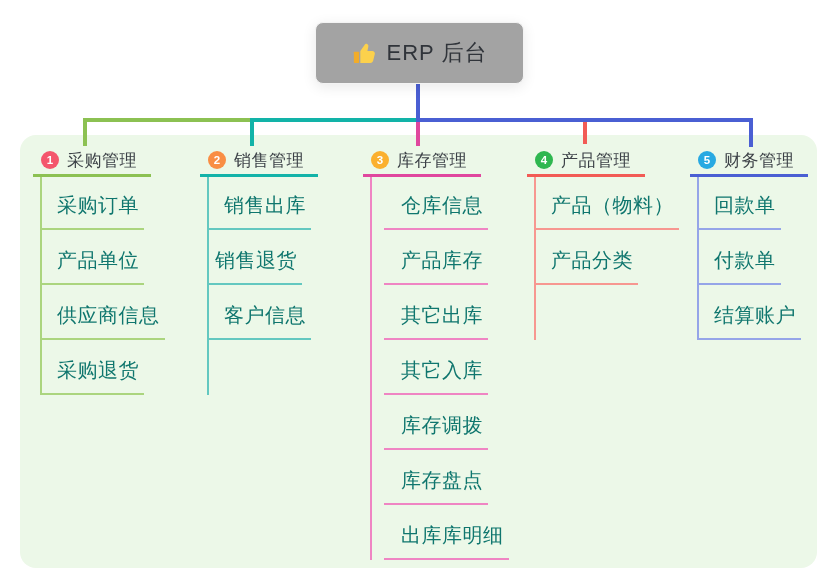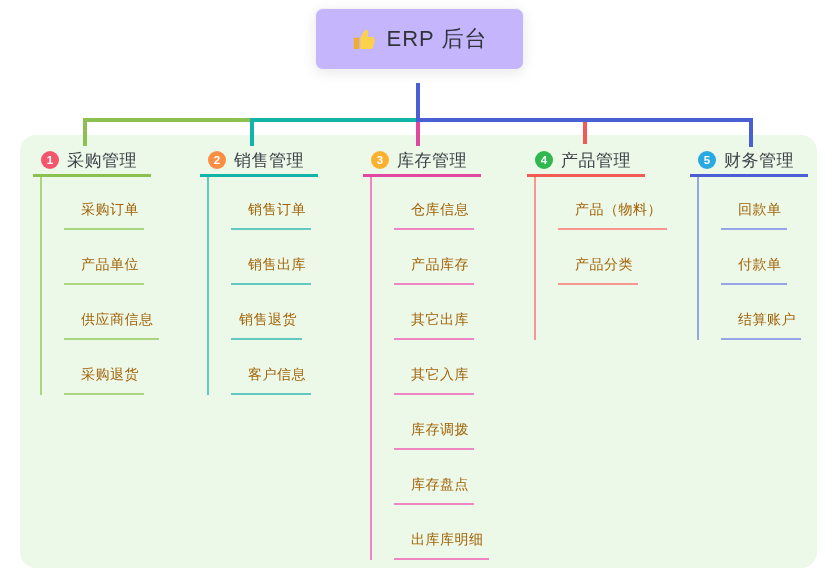--- a/index.html
+++ b/index.html
@@ -6,22 +6,22 @@
   #stage {
     position:relative; width:839px; height:588px; overflow:hidden;
     background:#ffffff;
     font-family:"Liberation Sans","DejaVu Sans",sans-serif;
   }
   .panel {
     position:absolute; left:20px; top:135px; width:797px; height:433px;
     border-radius:16px; z-index:0;
   }
   .root-card {
-    position:absolute; left:315px; top:8px; width:209px; height:62px;
-    background:#c4b5fd; border:1px solid #f3f3f3; border-radius:8px;
+    position:absolute; left:315px; top:22px; width:209px; height:62px;
+    background:#a3a3a3; border:1px solid #f3f3f3; border-radius:8px;
     box-shadow:0 3px 14px rgba(0,0,0,0.09);
     display:flex; align-items:center; justify-content:center; gap:10px;
     z-index:3; box-sizing:border-box;
   }
   .root-label { font-size:22px; color:#30343a; font-weight:500; letter-spacing:1px; }
   .thumb { display:flex; align-items:center; }
   .hline, .vline { position:absolute; z-index:1; }
   .branch-node {
     position:absolute; top:146px; height:31px; box-sizing:border-box;
     display:flex; align-items:center; gap:8px;
@@ -33,21 +33,21 @@
     font-size:11.5px; font-weight:bold; line-height:18px; text-align:center;
     flex:0 0 18px;
   }
   .branch-label { font-size:17px; color:#3c4147; font-weight:500; letter-spacing:0.5px; }
   .children { position:absolute; z-index:2; }
   .child-vline { position:absolute; width:2px; z-index:1; }
   .child-node {
     height:55px; box-sizing:border-box; width:fit-content;
     display:flex; align-items:flex-end;
     padding:0 5px 9px 17px; border-bottom:2px solid;
-    font-size:14px; color:#a16207; white-space:nowrap; letter-spacing:0.5px;margin-left:24px;
+    font-size:20px; color:#0f766e; white-space:nowrap; letter-spacing:0.5px;
   }
   .child-node:first-child { height:53px; }
 </style>
 </head>
 <body>
 
 <div id="stage">
   <div class="panel" id="panel" style="background: rgb(236, 248, 232);"></div>
 
   <div class="root-card">
@@ -91,38 +91,35 @@
           <span>采购退货</span>
         </div>
       </div>
       <div class="branch-node" style="left: 200px; border-bottom-color: rgb(18, 179, 168);">
         <span class="badge" style="background: rgb(249, 142, 68);">2</span>
         <span class="branch-label">销售管理</span>
       </div>
       <div class="child-vline" style="left: 207px; top: 177px; height: 218px; background: rgb(99, 200, 192);"></div>
       <div class="children" style="left: 207px; top: 177px;">
         <div class="child-node" style="border-bottom-color: rgb(99, 200, 192);">
-          <span>销售订单</span>
-        </div>
-        <div class="child-node" style="border-bottom-color: rgb(99, 200, 192);">
           <span>销售出库</span>
         </div>
         <div class="child-node" style="border-bottom-color: rgb(99, 200, 192); padding-left: 8px;">
           <span>销售退货</span>
         </div>
         <div class="child-node" style="border-bottom-color: rgb(99, 200, 192);">
           <span>客户信息</span>
         </div>
       </div>
       <div class="branch-node" style="left: 363px; border-bottom-color: rgb(224, 71, 158);">
         <span class="badge" style="background: rgb(251, 176, 47);">3</span>
         <span class="branch-label">库存管理</span>
       </div>
       <div class="child-vline" style="left: 370px; top: 177px; height: 383px; background: rgb(239, 133, 195);"></div>
-      <div class="children" style="left: 370px; top: 177px;">
+      <div class="children" style="left: 370px; top: 177px; padding-left: 14px;">
         <div class="child-node" style="border-bottom-color: rgb(239, 133, 195);">
           <span>仓库信息</span>
         </div>
         <div class="child-node" style="border-bottom-color: rgb(239, 133, 195);">
           <span>产品库存</span>
         </div>
         <div class="child-node" style="border-bottom-color: rgb(239, 133, 195);">
           <span>其它出库</span>
         </div>
         <div class="child-node" style="border-bottom-color: rgb(239, 133, 195);">

